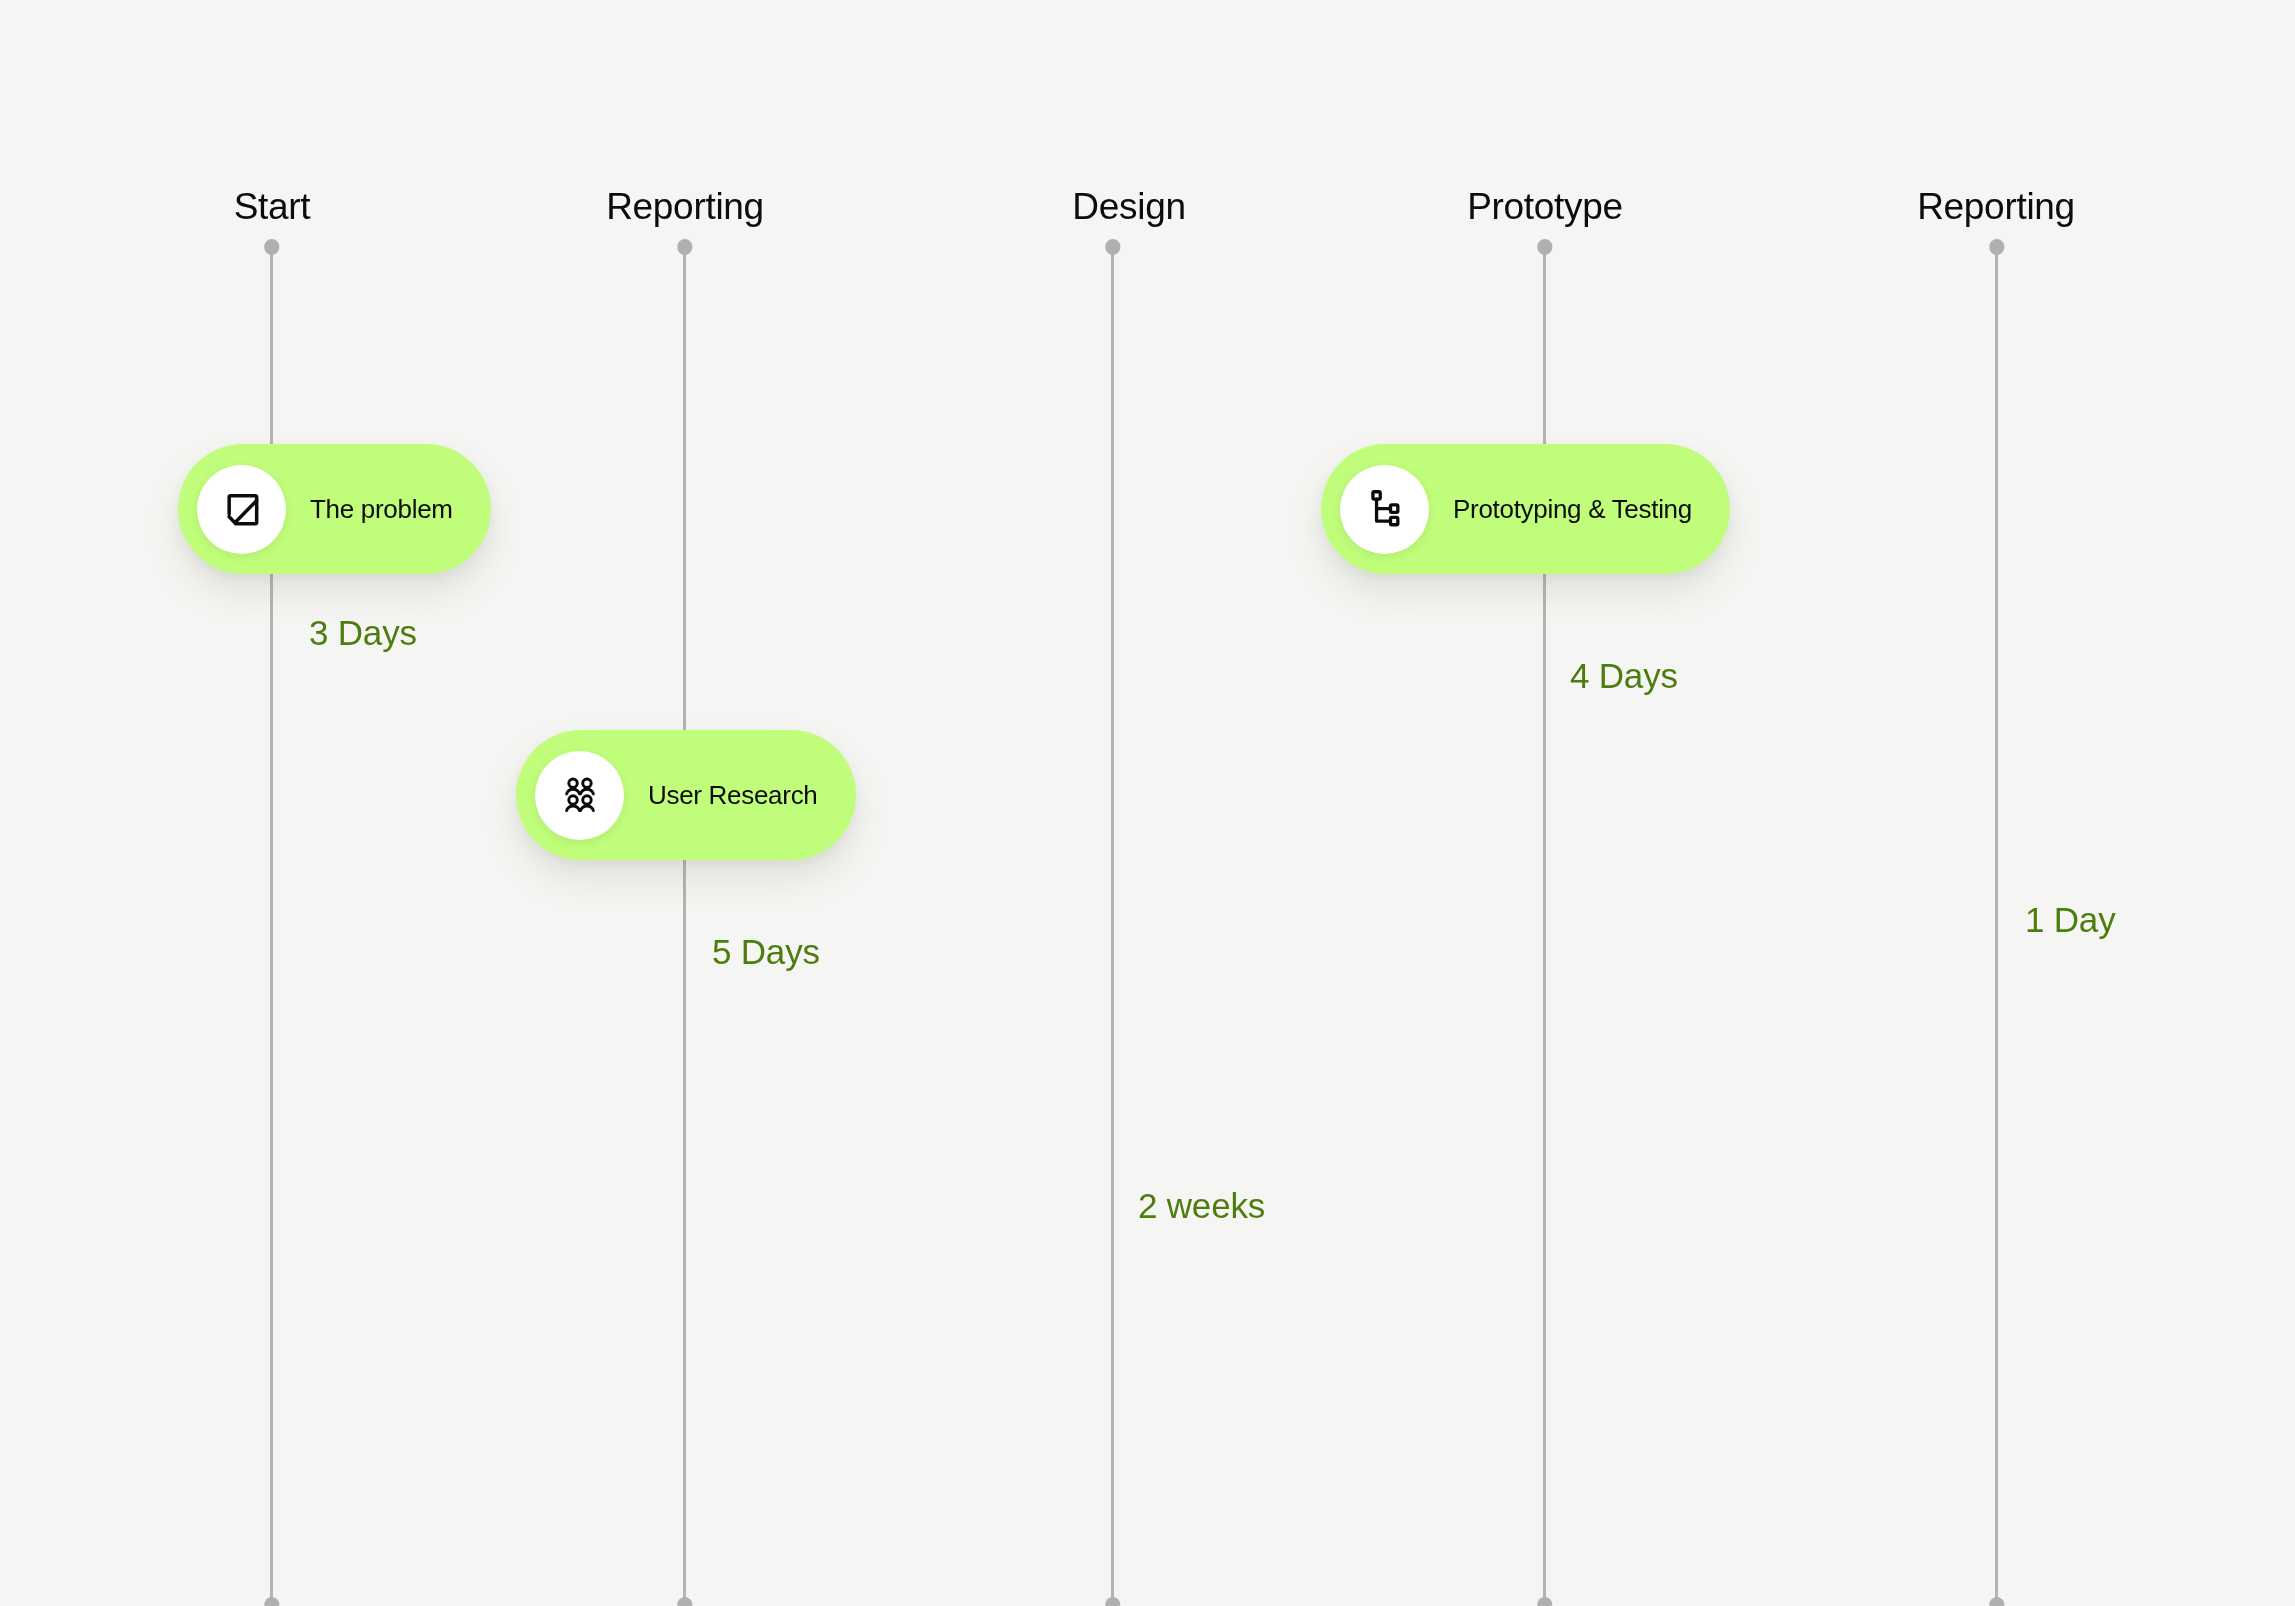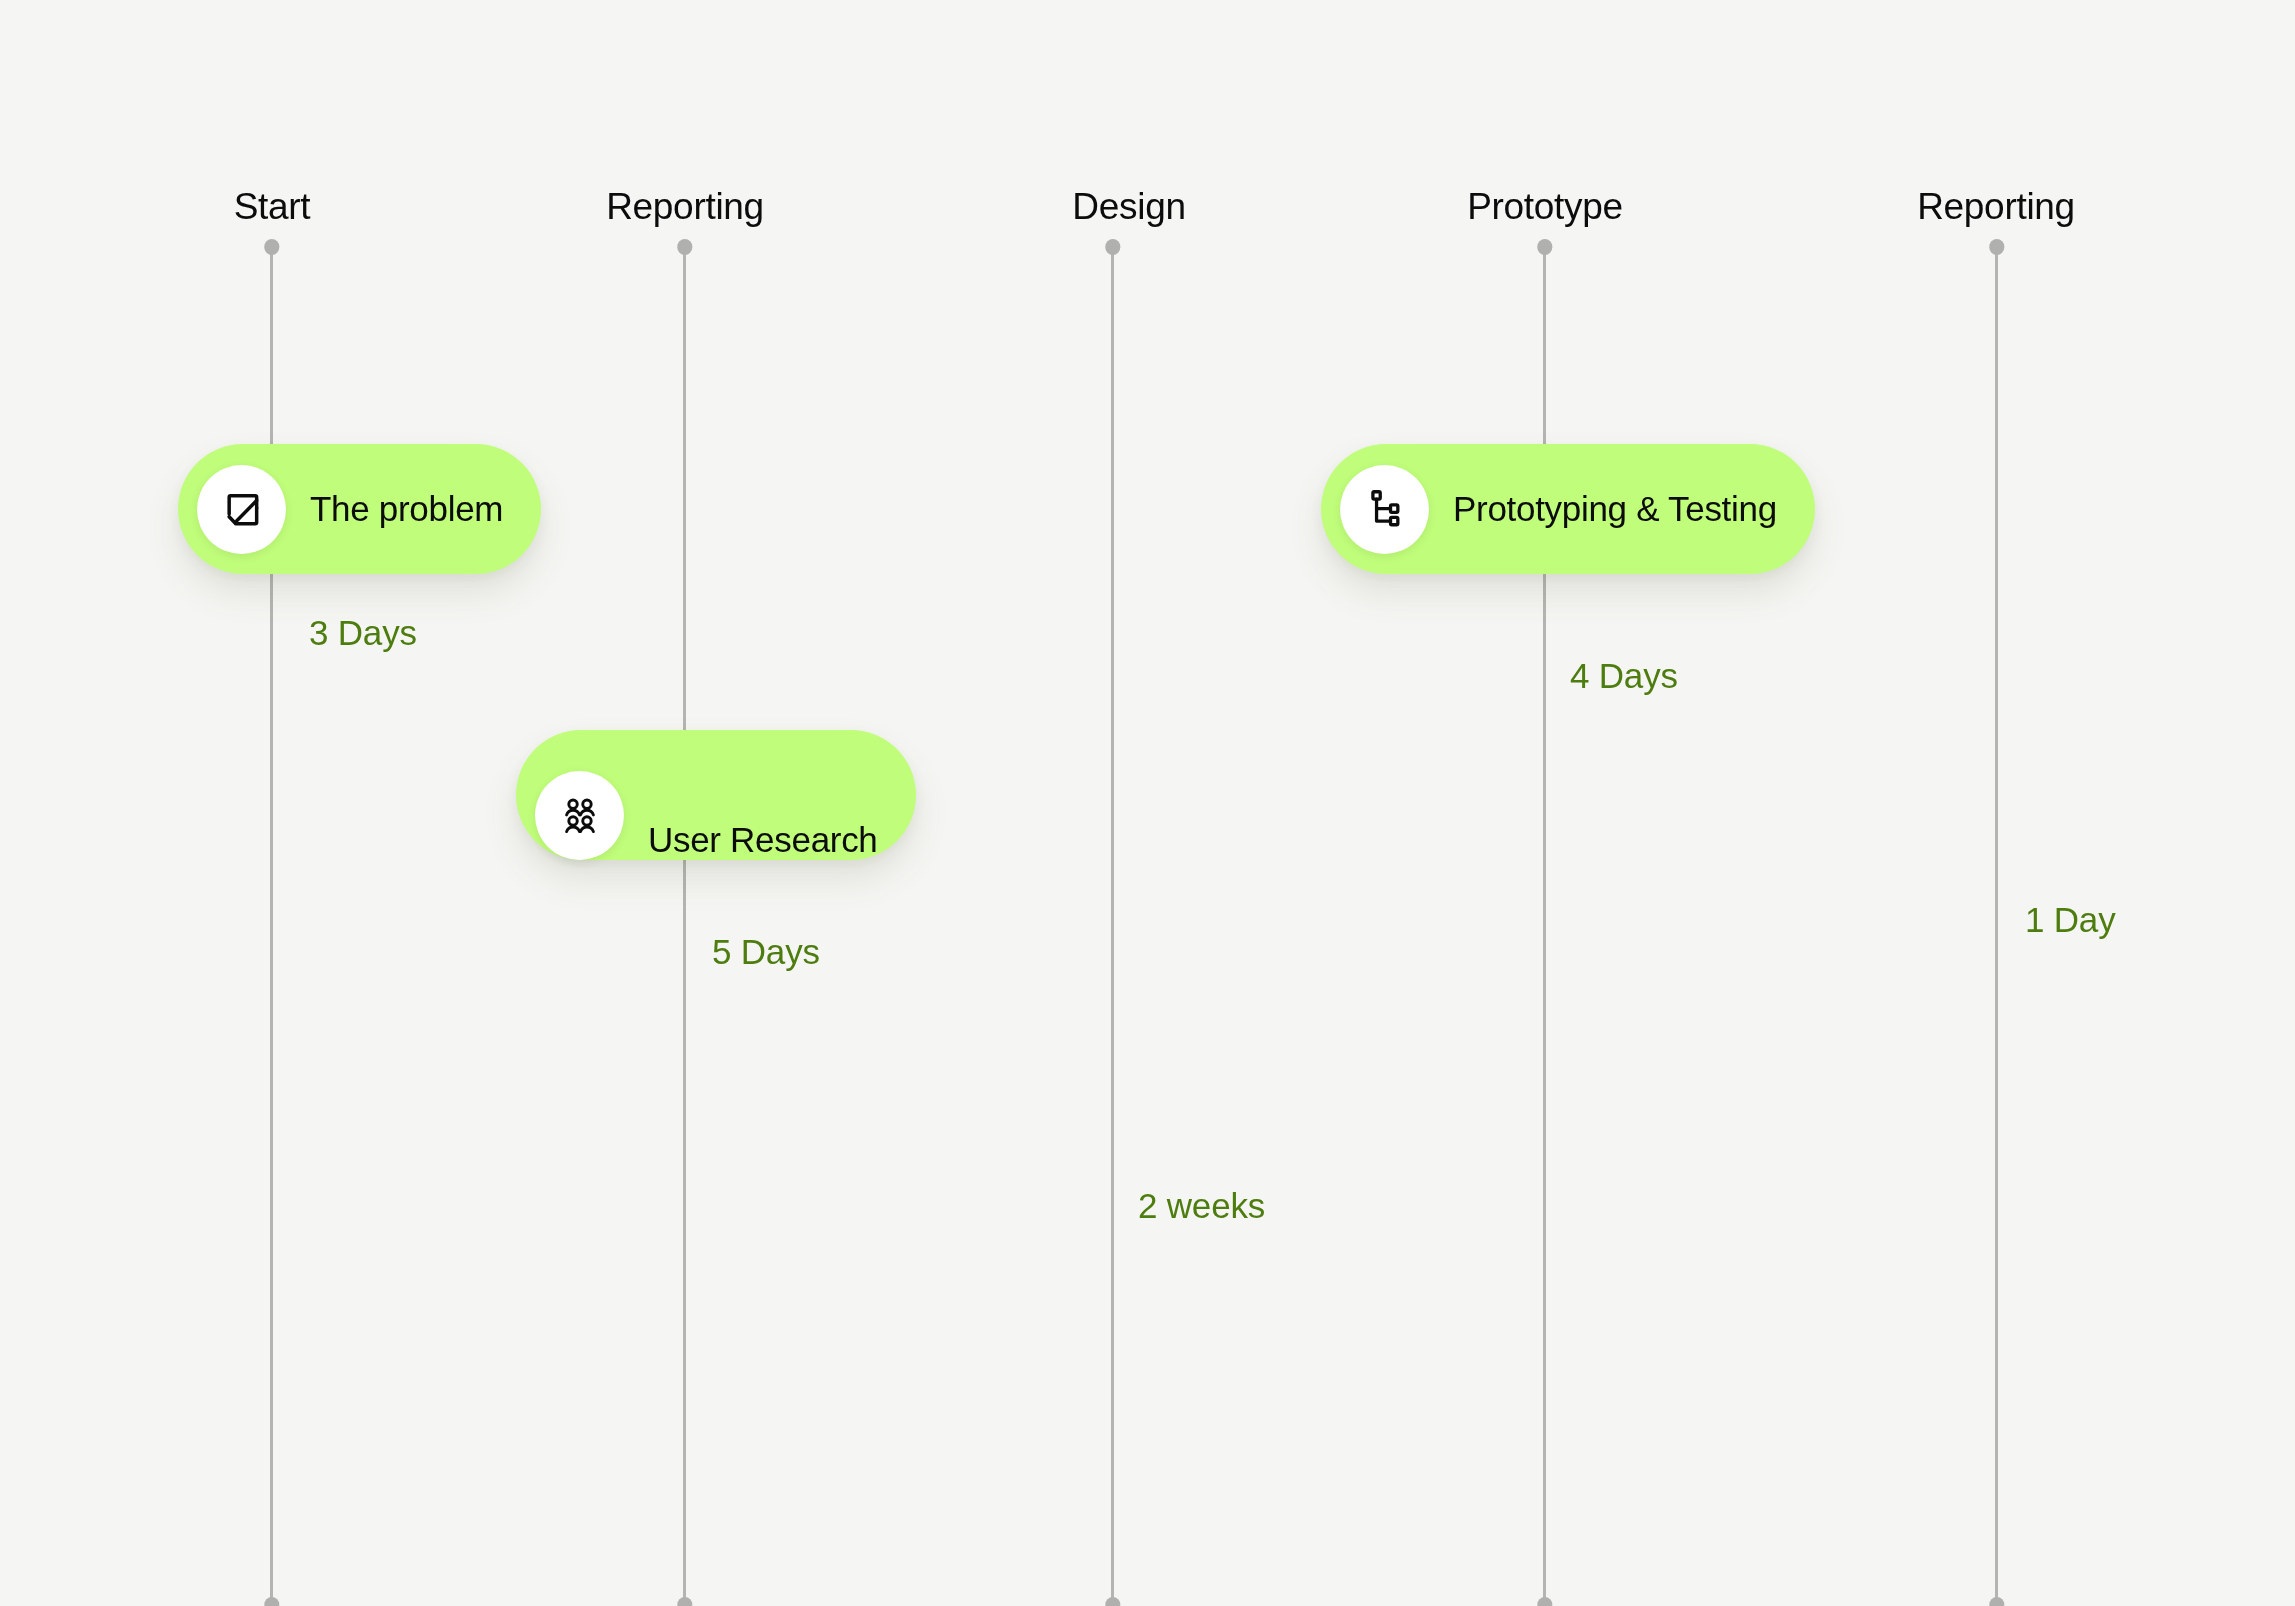--- a/index.html
+++ b/index.html
@@ -89,21 +89,21 @@
   }
 
   .pill-icon-wrap svg {
     width: 44px;
     height: 44px;
     display: block;
   }
 
   .pill-label {
     margin-left: 24px;
-    font-size: 35px;
+    font-size: 26px;
     font-weight: 400;
     color: #0c0c0c;
     letter-spacing: -0.3px;
     white-space: nowrap;
   }
 
   
   .duration {
     position: absolute;
     font-size: 35px;
@@ -150,21 +150,21 @@
       <svg viewBox="0 0 24 24" fill="none" stroke="#0c0c0c" stroke-width="1.9" stroke-linecap="round" stroke-linejoin="round">
         <path d="M20 11.5V19.2a0.8 0.8 0 0 1-0.8 0.8H8.5"></path>
         <path d="M20 11.5V5.6a0.8 0.8 0 0 0-0.8-0.8H5.8a0.8 0.8 0 0 0-0.8 0.8v9.1"></path>
         <path d="M5 16.2l3.1 3.3L20 7.4"></path>
       </svg>
     </span>
     <span class="pill-label">The problem</span>
   </div>
   <div class="duration" style="left:309px; top:613px;">3 Days</div>
 
-  <div class="pill" style="left:516px; top:730px;align-items:flex-end;">
+  <div class="pill" style="left:516px; top:730px;">
     <span class="pill-icon-wrap">
       <svg viewBox="0 0 24 24" fill="none" stroke="#0c0c0c" stroke-width="1.6" stroke-linecap="round" stroke-linejoin="round">
         <circle cx="8.2" cy="5.6" r="2.3"></circle>
         <circle cx="15.8" cy="5.6" r="2.3"></circle>
         <path d="M4.7 11.4c0.5-1.6 1.9-2.5 3.5-2.5s3 0.9 3.5 2.5"></path>
         <path d="M12.3 11.4c0.5-1.6 1.9-2.5 3.5-2.5s3 0.9 3.5 2.5"></path>
         <circle cx="8.2" cy="14.7" r="2.3"></circle>
         <circle cx="15.8" cy="14.7" r="2.3"></circle>
         <path d="M4.7 20.5c0.5-1.6 1.9-2.5 3.5-2.5s3 0.9 3.5 2.5"></path>
         <path d="M12.3 20.5c0.5-1.6 1.9-2.5 3.5-2.5s3 0.9 3.5 2.5"></path>

